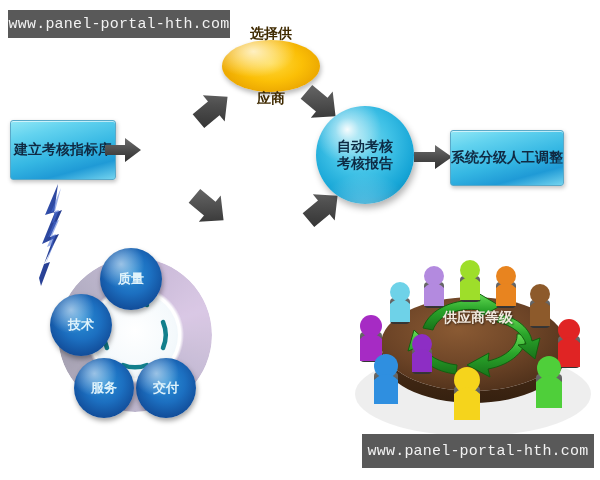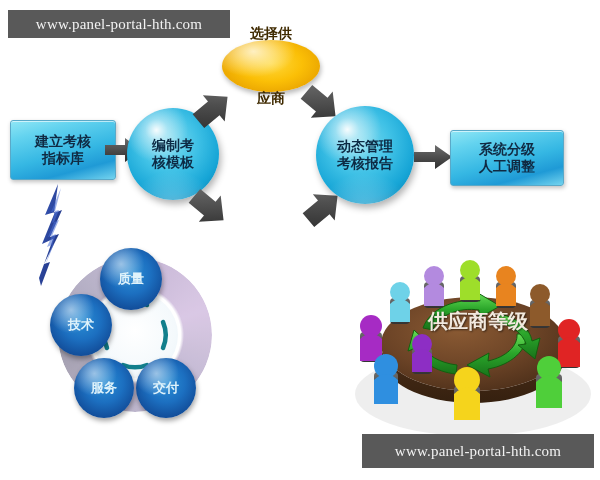--- a/index.html
+++ b/index.html
@@ -13,32 +13,32 @@
   #stage{position:relative;width:600px;height:480px;overflow:hidden;background:#fff;}
 
   
   .watermark{
     position:absolute;
     background:#595959;
     color:#f2f2f2;
     font-size:15px;
     letter-spacing:.2px;
     display:flex;align-items:center;justify-content:center;
-    font-family:Liberation Serif, serif;
+    font-family:Liberation Mono, monospace;
     white-space:nowrap;
   }
   #wm-top{left:8px;top:10px;width:222px;height:28px;}
   #wm-bottom{left:362px;top:434px;width:232px;height:34px;font-size:15px;}
 
   
   .flowbox{
     position:absolute;
     border:1px solid #5aa9c8;
     border-radius:3px;
-    display:flex;flex-direction:column;align-items:center;justify-content:center;
+    display:flex;flex-direction:row;align-items:center;justify-content:center;
     color:#102a43;
     font-weight:bold;
     font-size:14px;
     line-height:1.25;
     text-align:center;
     background:linear-gradient(165deg,#8fe6f5 0%, #63d3ef 22%, #35b7e3 55%, #1f9ad6 78%, #74d4ef 100%);
     box-shadow:1px 2px 4px rgba(0,0,0,.25), inset 0 1px 0 rgba(255,255,255,.6);
     font-family:"DejaVu Sans","Liberation Sans",sans-serif;
   }
   #box-start{left:10px;top:120px;width:104px;height:58px;}
@@ -109,21 +109,21 @@
   #node-0{left:60px;top:0px;width:62px;height:62px;}      
   #node-1{left:117px;top:46px;width:62px;height:62px;}    
   #node-2{left:96px;top:110px;width:60px;height:60px;}    
   #node-3{left:34px;top:110px;width:60px;height:60px;}    
   #node-4{left:10px;top:46px;width:62px;height:62px;}     
 
   
   #scene{position:absolute;left:348px;top:244px;width:250px;height:196px;}
   #scene .scene-label{
     position:absolute;left:70px;top:64px;width:120px;
-    text-align:center;color:#f2e9df;font-weight:bold;font-size:20px;line-height:1.35;
+    text-align:center;color:#f2e9df;font-weight:bold;font-size:14px;line-height:1.35;
     text-shadow:1px 1px 2px rgba(0,0,0,.55);
     font-family:"DejaVu Sans","Liberation Sans",sans-serif;
     pointer-events:none;
   }
 </style>
 </head>
 <body>
 
 <div id="stage">
 
@@ -140,24 +140,20 @@
         <linearGradient id="ag1" x1="0" y1="0" x2="0" y2="1">
           <stop offset="0%" stop-color="#6e6e6e"></stop>
             <stop offset="55%" stop-color="#4a4a4a"></stop>
             <stop offset="100%" stop-color="#2f2f2f"></stop>
         </linearGradient>
       </defs>
       <path d="M2 9 L22 9 L22 2 L38 14 L22 26 L22 19 L2 19 Z" fill="url(#ag1)"></path>
     </svg>
   </div>
 
-  <div class="sphere" id="sphere-template">
-    <span>编制考</span>
-    <span>核模板</span>
-  </div>
 
   <div class="arrow" style="left:190px;top:88px;width:46px;height:42px;">
     <svg width="46" height="42" viewBox="0 0 46 42">
       <defs>
         <linearGradient id="ag2" x1="0" y1="1" x2="1" y2="0">
           <stop offset="0%" stop-color="#2e2e2e"></stop>
             <stop offset="60%" stop-color="#4f4f4f"></stop>
             <stop offset="100%" stop-color="#6d6d6d"></stop>
         </linearGradient>
       </defs>
@@ -198,21 +194,21 @@
 
   <div class="arrow" style="left:300px;top:186px;width:46px;height:44px;">
     <svg width="46" height="44" viewBox="0 0 46 44">
       <g transform="rotate(-40 23 22)">
         <path d="M4 13 L24 13 L24 5 L42 22 L24 39 L24 31 L4 31 Z" fill="url(#ag2)"></path>
       </g>
     </svg>
   </div>
 
   <div class="sphere" id="sphere-report">
-    <span>动态管理</span>
+    <span>自动考核</span>
     <span>考核报告</span>
   </div>
 
   <div class="arrow" style="left:412px;top:143px;width:42px;height:28px;">
     <svg width="42" height="28" viewBox="0 0 42 28">
       <path d="M2 9 L23 9 L23 2 L40 14 L23 26 L23 19 L2 19 Z" fill="url(#ag1)"></path>
     </svg>
   </div>
 
   <div class="flowbox" id="box-end">

